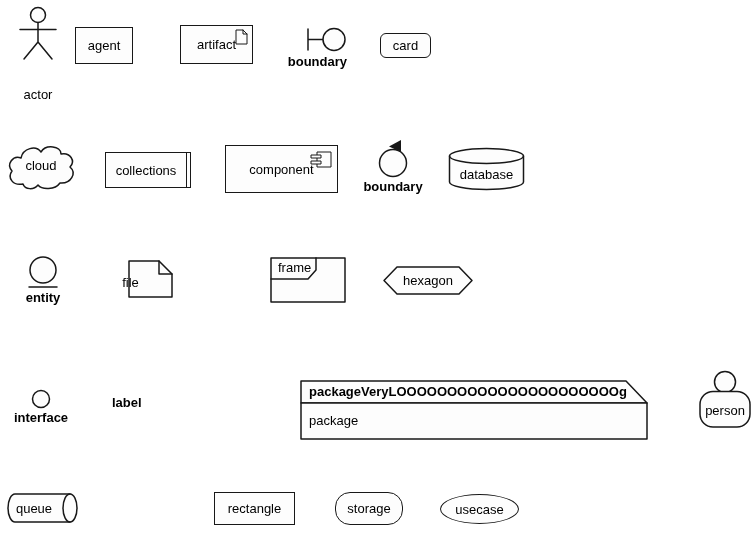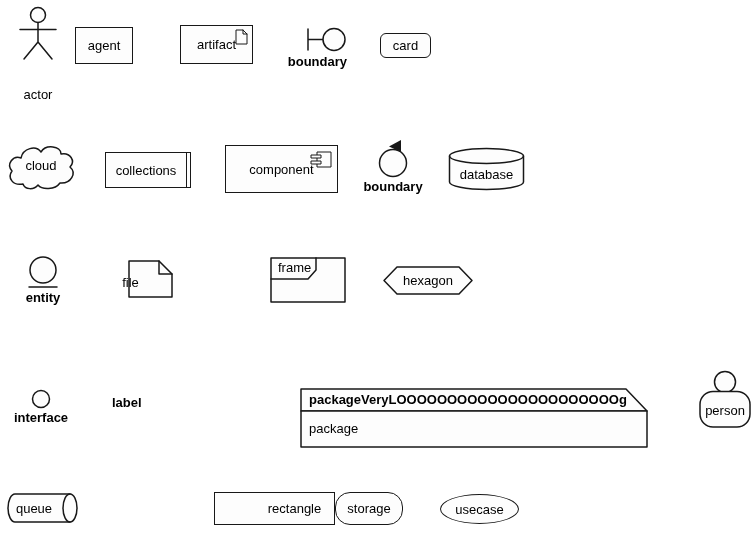--- a/index.html
+++ b/index.html
@@ -138,21 +138,21 @@
       <circle class="outline" cx="10" cy="10" r="8.5"></circle>
     </svg>
     <span class="caption bold">interface</span>
   </div>
 
   <div class="shape" style="left:112px;top:395px;">
     <span class="bold">label</span>
   </div>
 
 
-  <div class="shape" style="left:300px;top:388px;width:348px;height:60px;">
+  <div class="shape" style="left:300px;top:380px;width:348px;height:60px;">
     <svg width="348" height="60" viewBox="0 0 348 60">
       <path class="outline" d="M1 1 L326 1 L347 23 L1 23 Z"></path>
       <path class="outline" d="M1 23 L347 23 L347 59 L1 59 Z"></path>
     </svg>
     <span class="bold" style="position:absolute;left:9px;top:4px;white-space:nowrap;">packageVeryLOOOOOOOOOOOOOOOOOOOOOOg</span>
     <span style="position:absolute;left:9px;top:33px;">package</span>
   </div>
 
   <div class="shape" style="left:699px;top:370px;width:52px;height:58px;">
     <svg width="52" height="58" viewBox="0 0 52 58">
@@ -168,21 +168,21 @@
     <svg width="72" height="30" viewBox="0 0 72 30">
       <path class="outline" d="M9 1 L64 1 A7 14 0 0 1 64 29 L9 29 A7 14 0 0 1 9 1 Z"></path>
       <path class="lineonly" d="M64 1 A7 14 0 0 0 64 29"></path>
     </svg>
     <div class="ovl" style="right:16px;">
         <span>queue</span>
       </div>
   </div>
 
 
-  <div class="shape box" style="left:214px;top:492px;width:79px;height:31px;padding-left:40px;">
+  <div class="shape box" style="left:214px;top:492px;width:79px;height:31px;">
     <span>rectangle</span>
   </div>
 
   <div class="shape box" style="left:335px;top:492px;width:66px;height:31px;border-radius:15px;">
     <span>storage</span>
   </div>
 
   <div class="shape box" style="left:440px;top:494px;width:77px;height:28px;border-radius:50%;">
     <span>usecase</span>
   </div>

